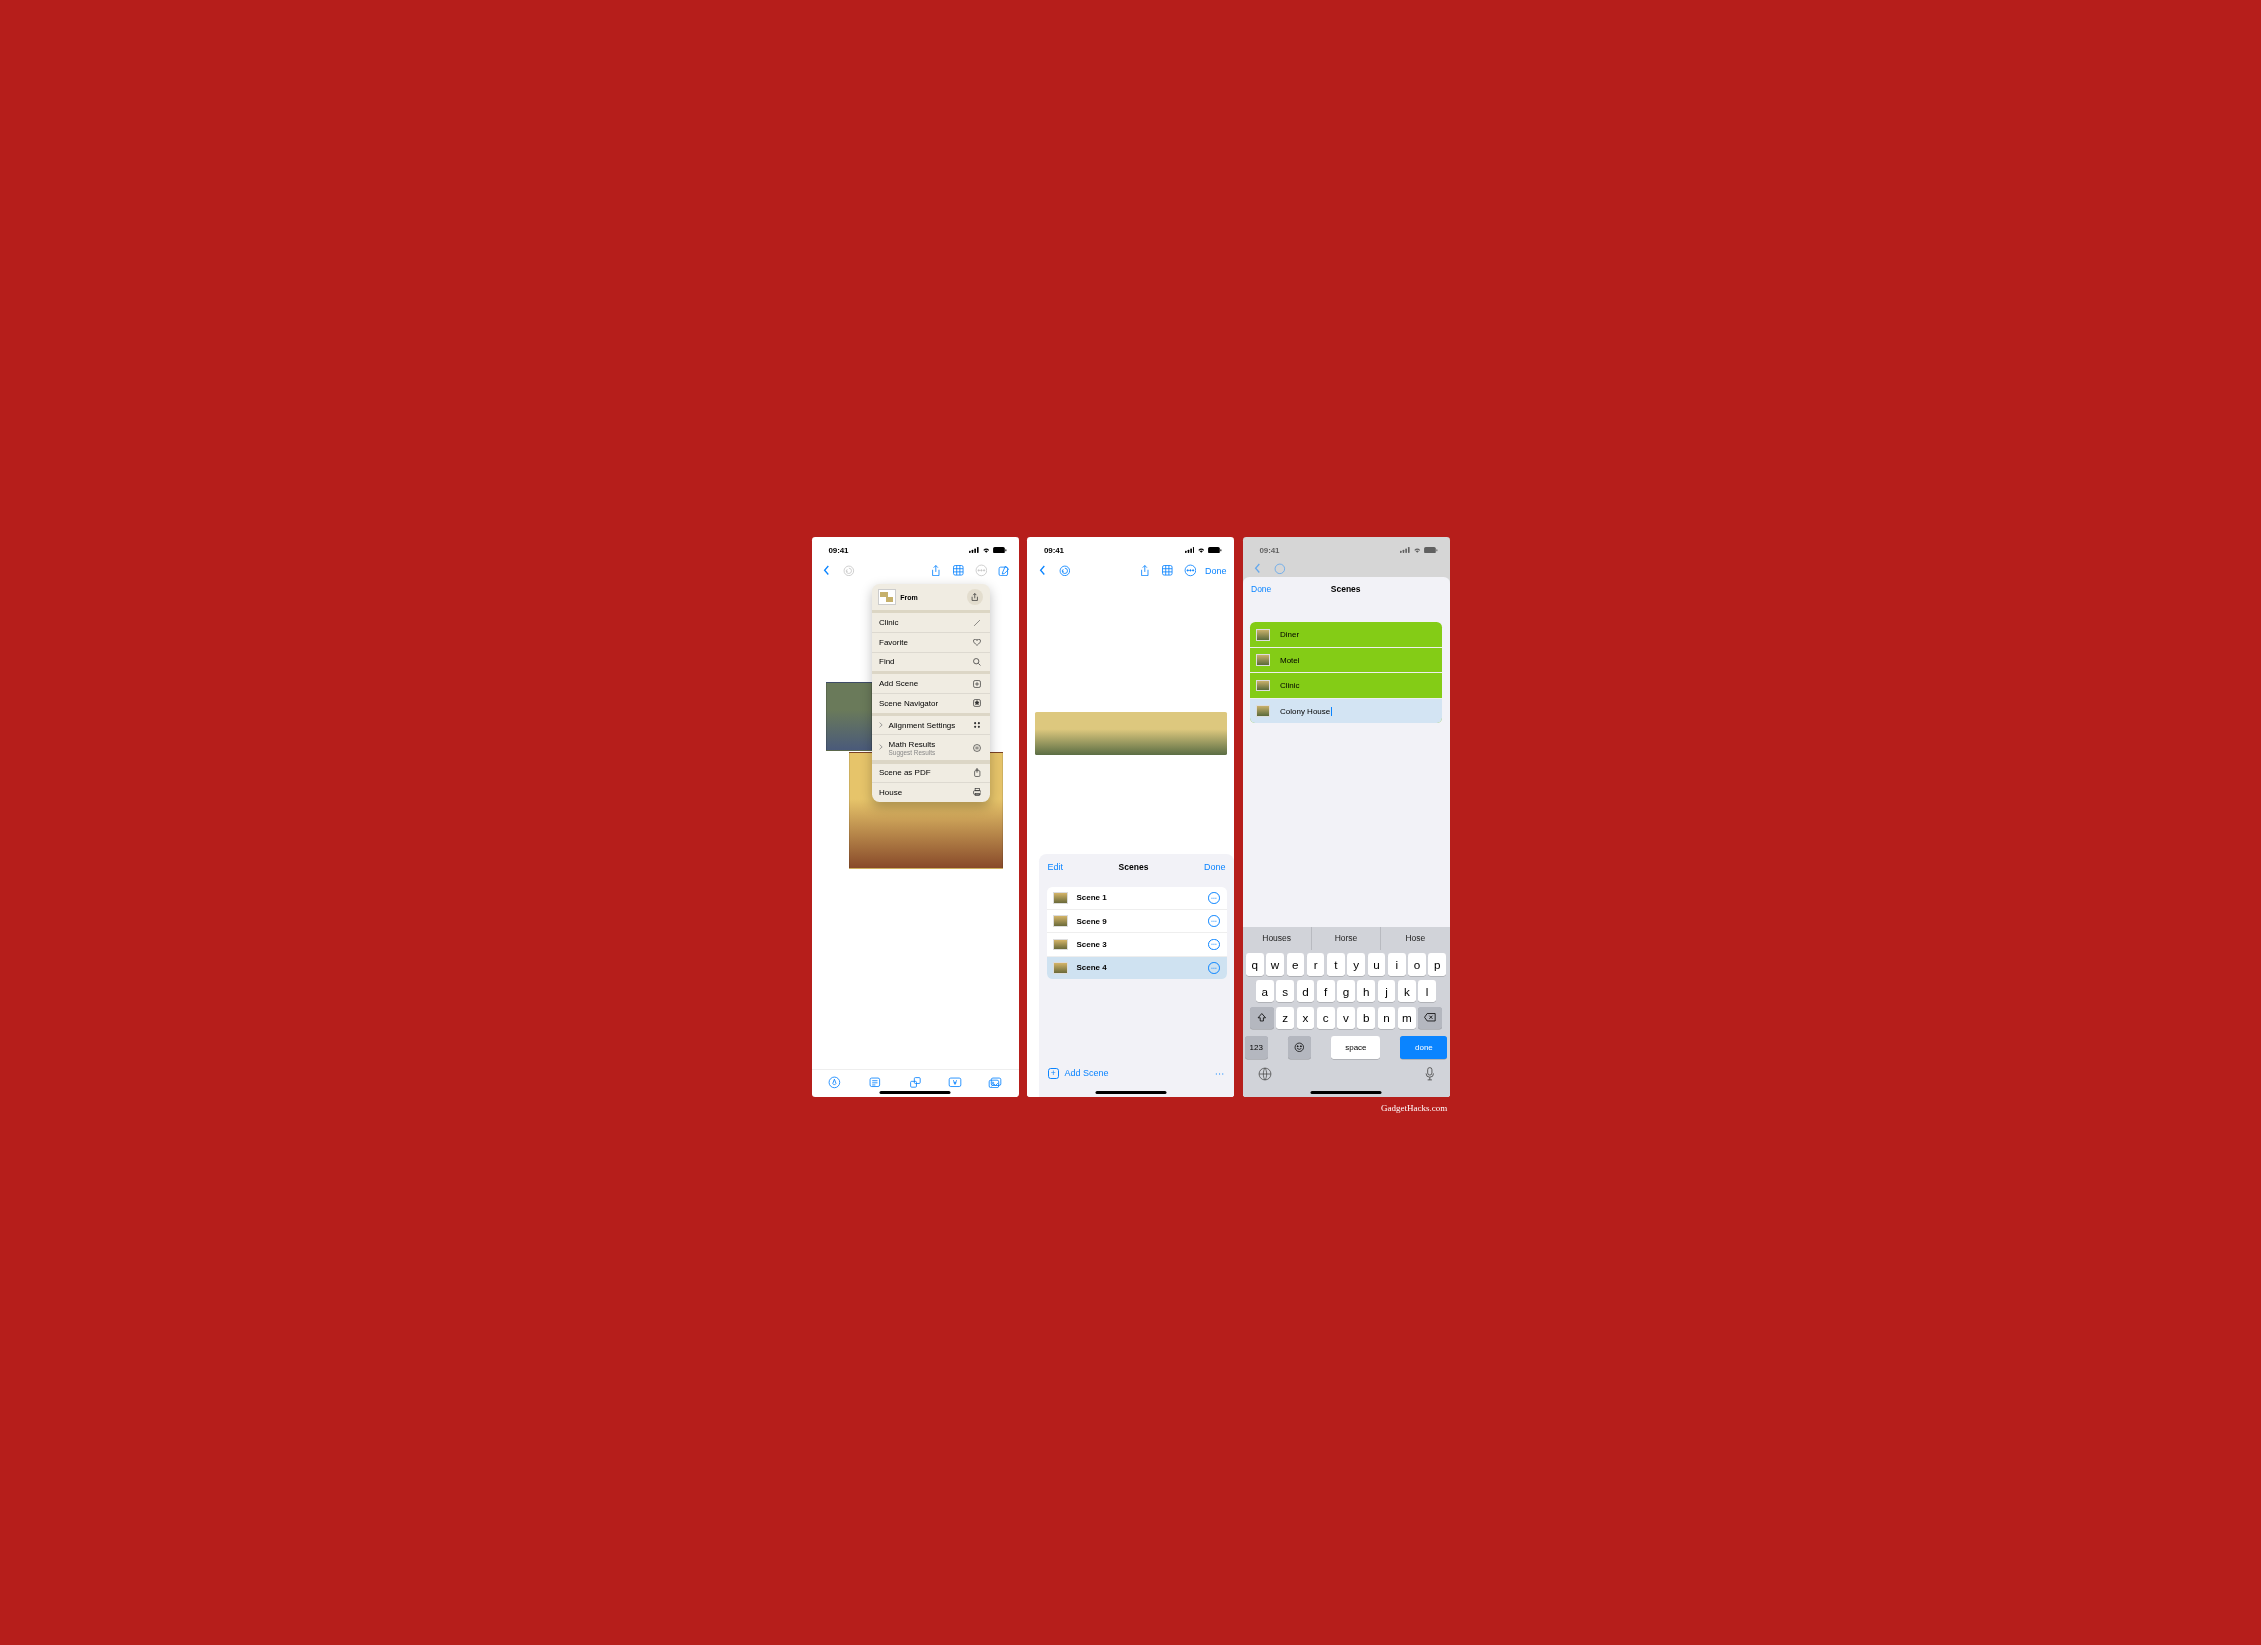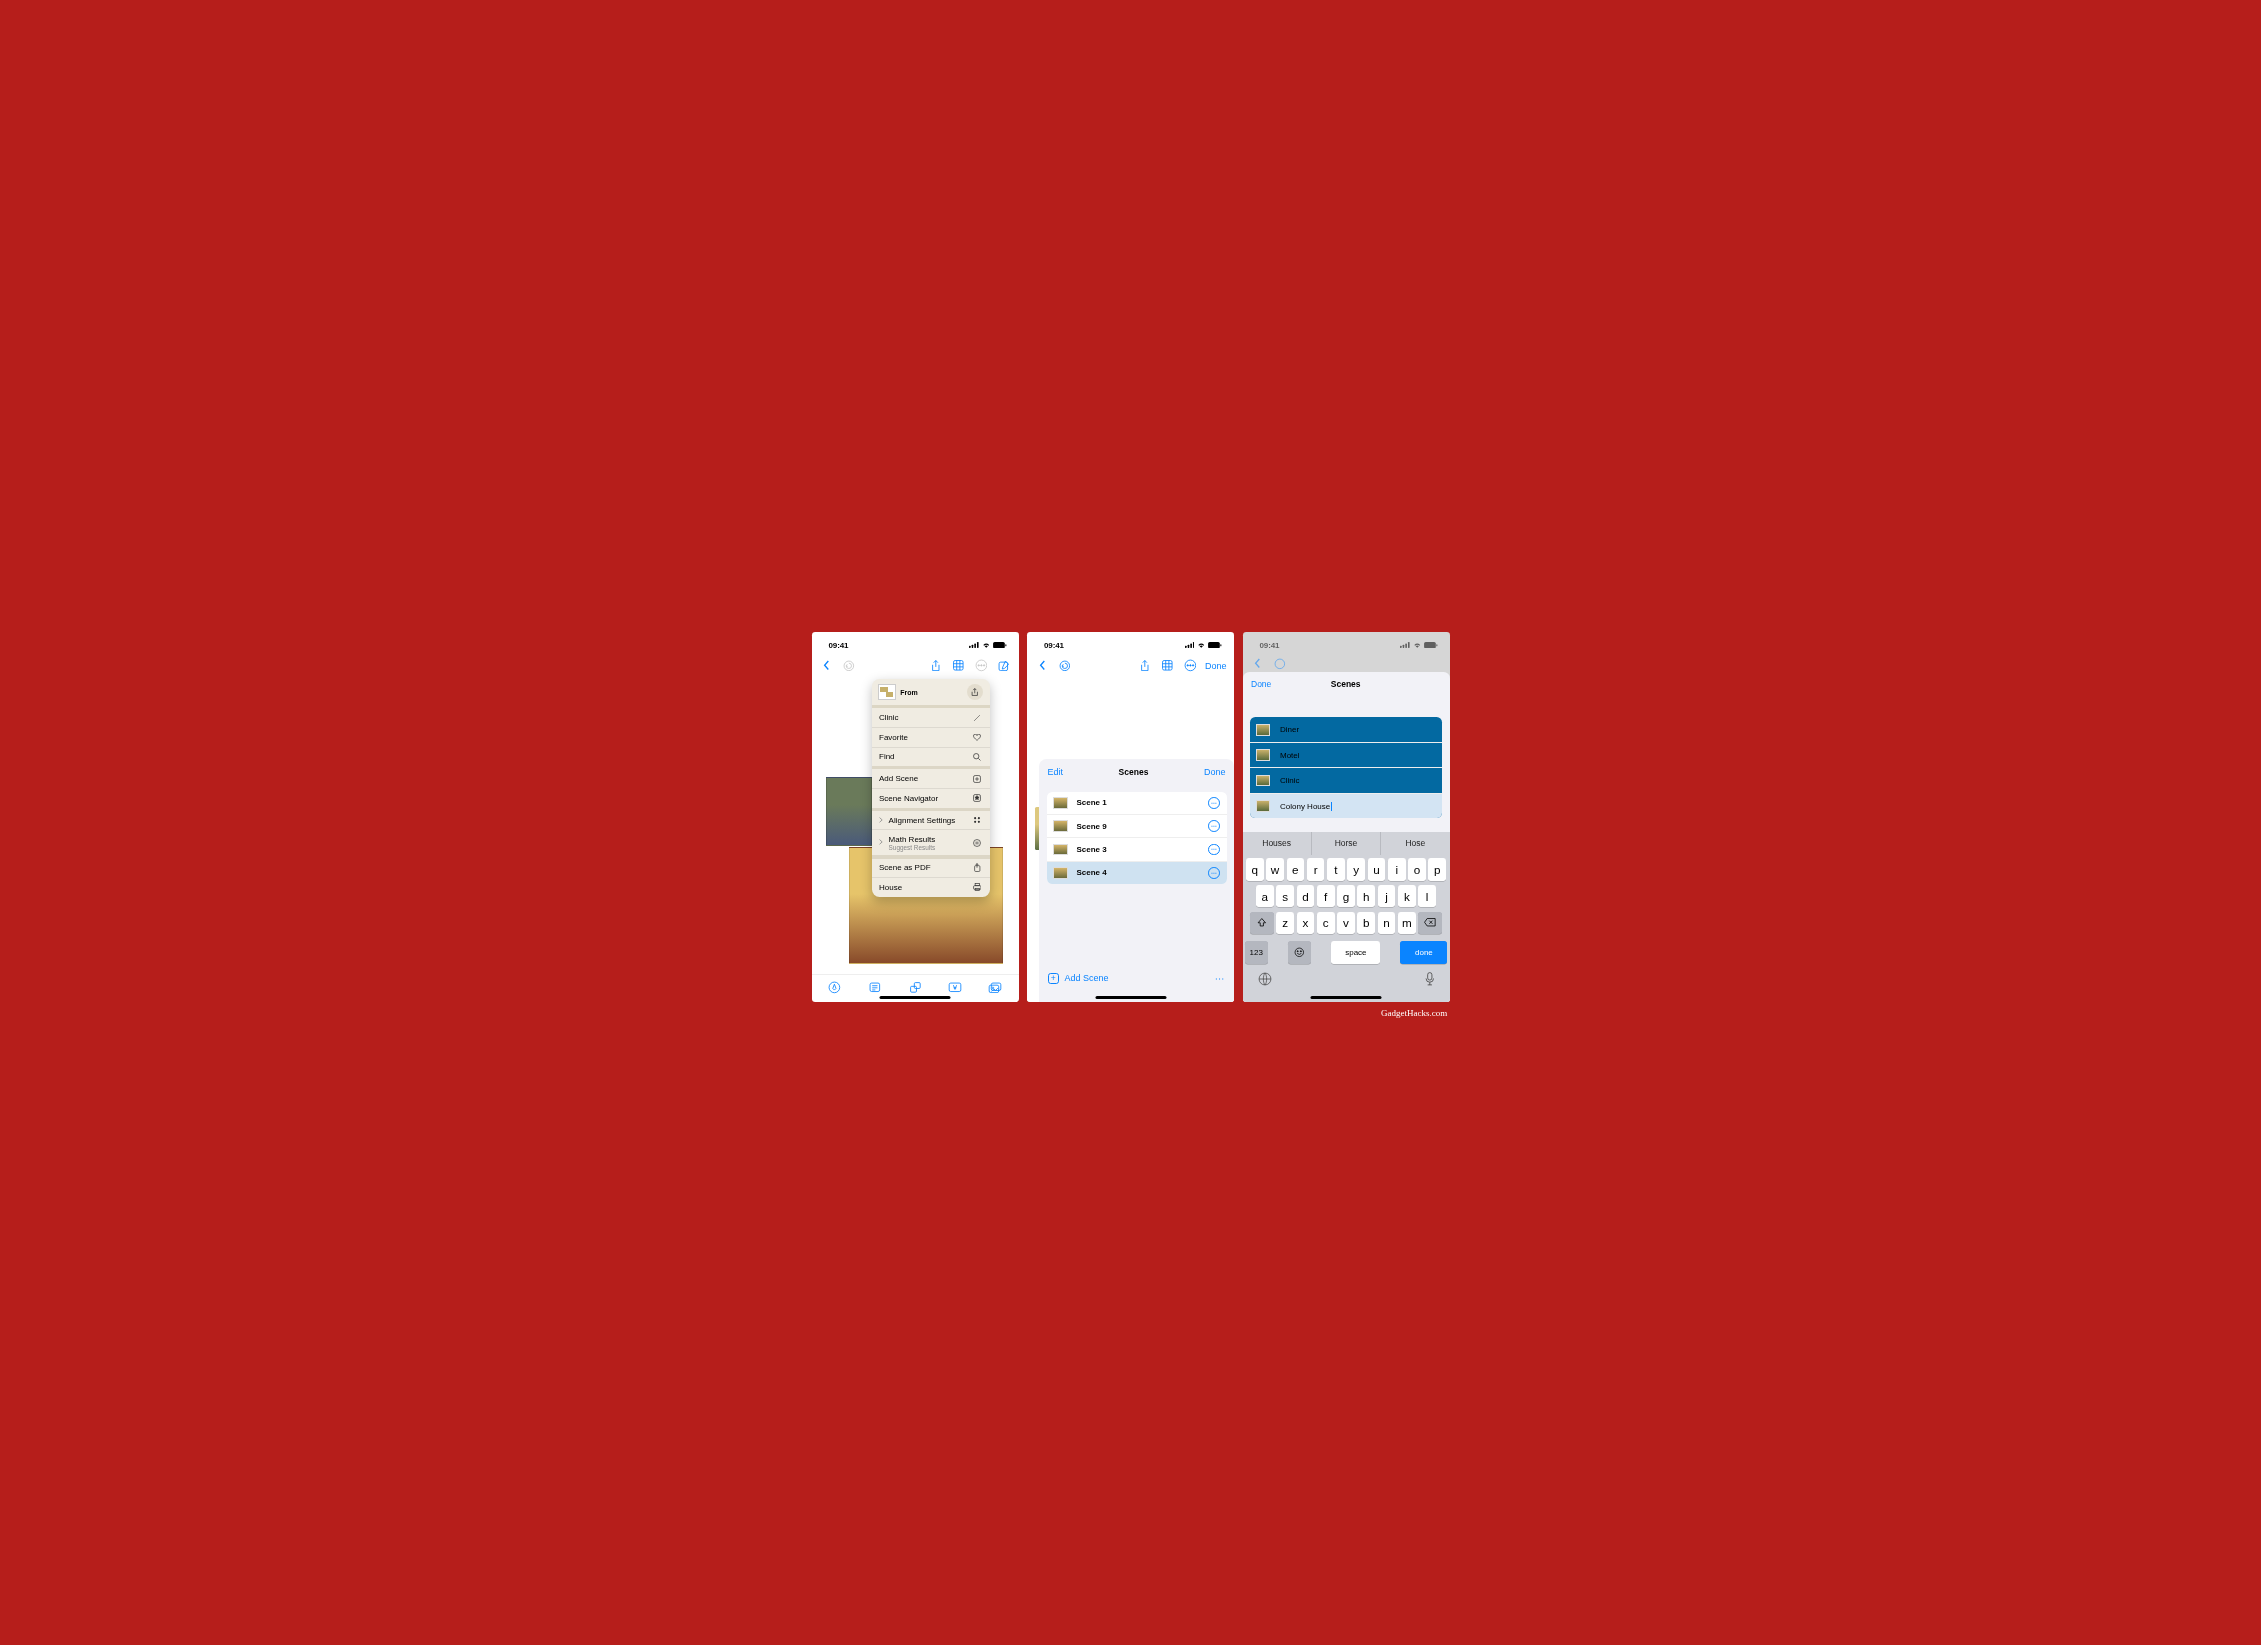--- a/index.html
+++ b/index.html
@@ -14,21 +14,21 @@
 }
 .container {
   display: flex;
   gap: 8.5px;
   background: #b61e1b;
   padding: 10.6px 12.8px 21px 12.8px;
   position: relative;
 }
 .phone {
   width: 207px;
-  height: 370px;
+  height: 560px;
   background: #fff;
   border-radius: 3.2px;
   overflow: hidden;
   position: relative;
   display: flex;
   flex-direction: column;
 }
 .statusbar {
   display: flex;
   justify-content: space-between;
@@ -202,21 +202,21 @@
   display:flex;
   flex-direction:column;
 }
 .modal3-header {
   display:flex; align-items:center; padding:6.4px 8.5px;
 }
 .modal3-header .done { color:#0a84ff; font-size:8.5px; }
 .modal3-header .title { flex:1; text-align:center; font-weight:600; font-size:8.5px; margin-left:-21px; }
 .modal3-list {
   margin:22.4px 7.5px 0 7.5px;
-  background:#0369a1;
+  background:#84cc16;
   border-radius:5.3px;
   overflow:hidden;
 }
 .modal3-row {
   display:flex; align-items:center;
   padding:6.4px 6.4px;
   border-top:0.5px solid #eee;
 }
 .modal3-row:first-child { border-top:none; }
 .modal3-row.editing { background:#d3e4f3; }

